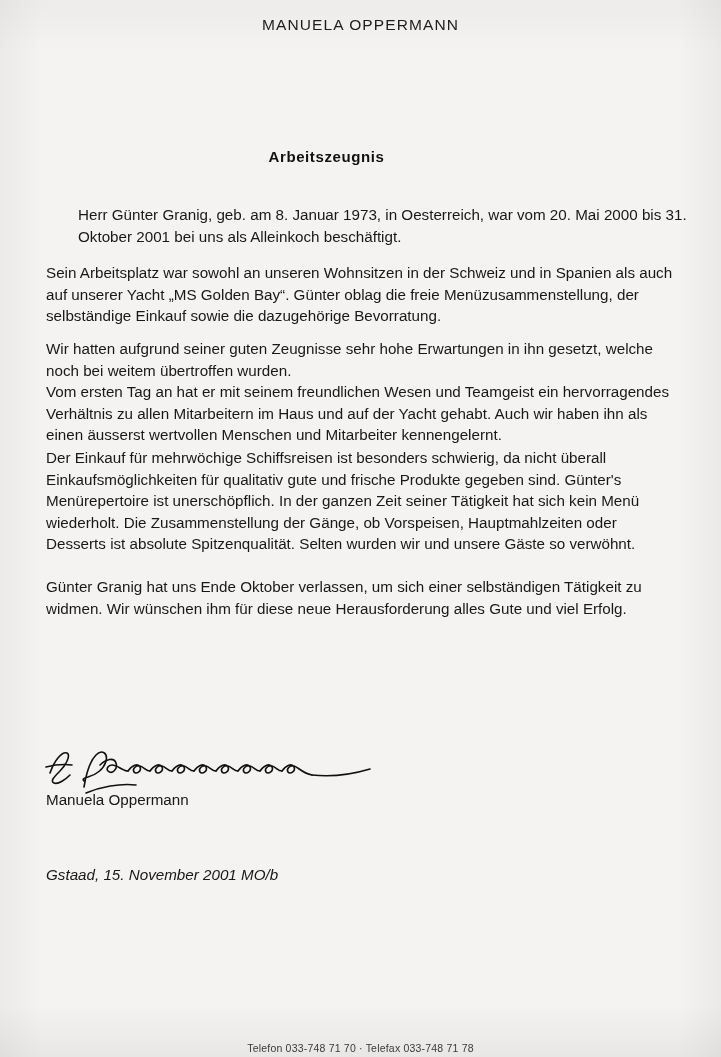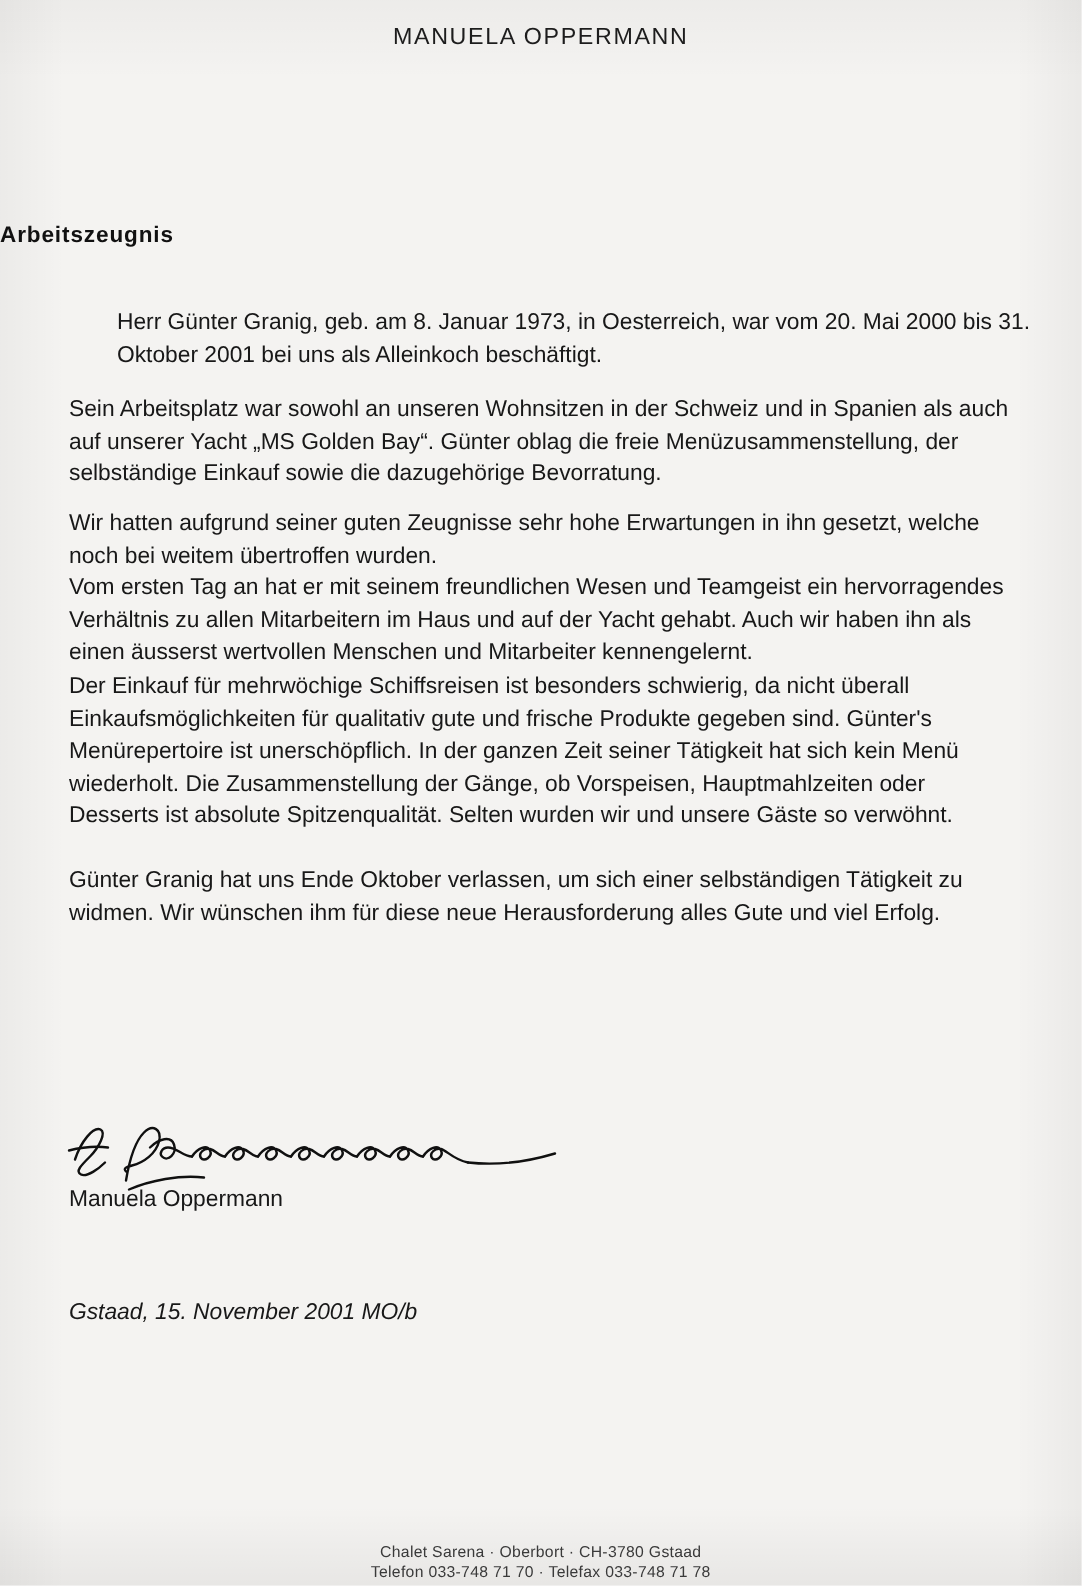--- a/index.html
+++ b/index.html
@@ -32,20 +32,21 @@
     text-align: center;
     font-size: 15.5px;
     letter-spacing: 1.1px;
     color: #1d1d1d;
   }
   .doc-title {
     position: absolute;
     top: 148px;
     left: 0;
     width: 653px;
+    text-align: center;
     font-size: 15px;
     font-weight: bold;
     letter-spacing: 0.6px;
     color: #111;
   }
   .body-block {
     position: absolute;
     left: 46px;
     width: 632px;
     font-size: 15.2px;
@@ -140,17 +141,16 @@
         <path d="M46 58 C 60 52, 80 48, 96 50"></path>
       </g>
     </svg>
   </div>
 
   <div class="sig-name">Manuela Oppermann</div>
 
   <div class="place-date">Gstaad, 15. November 2001 MO/b</div>
 
   <div class="footer">
-    <div>Chalet Sarena  ·  Oberbort  ·  CH-3780 Gstaad</div>
     <div>Telefon 033-748 71 70  ·  Telefax 033-748 71 78</div>
   </div>
 
 </div>
 
 </body></html>

